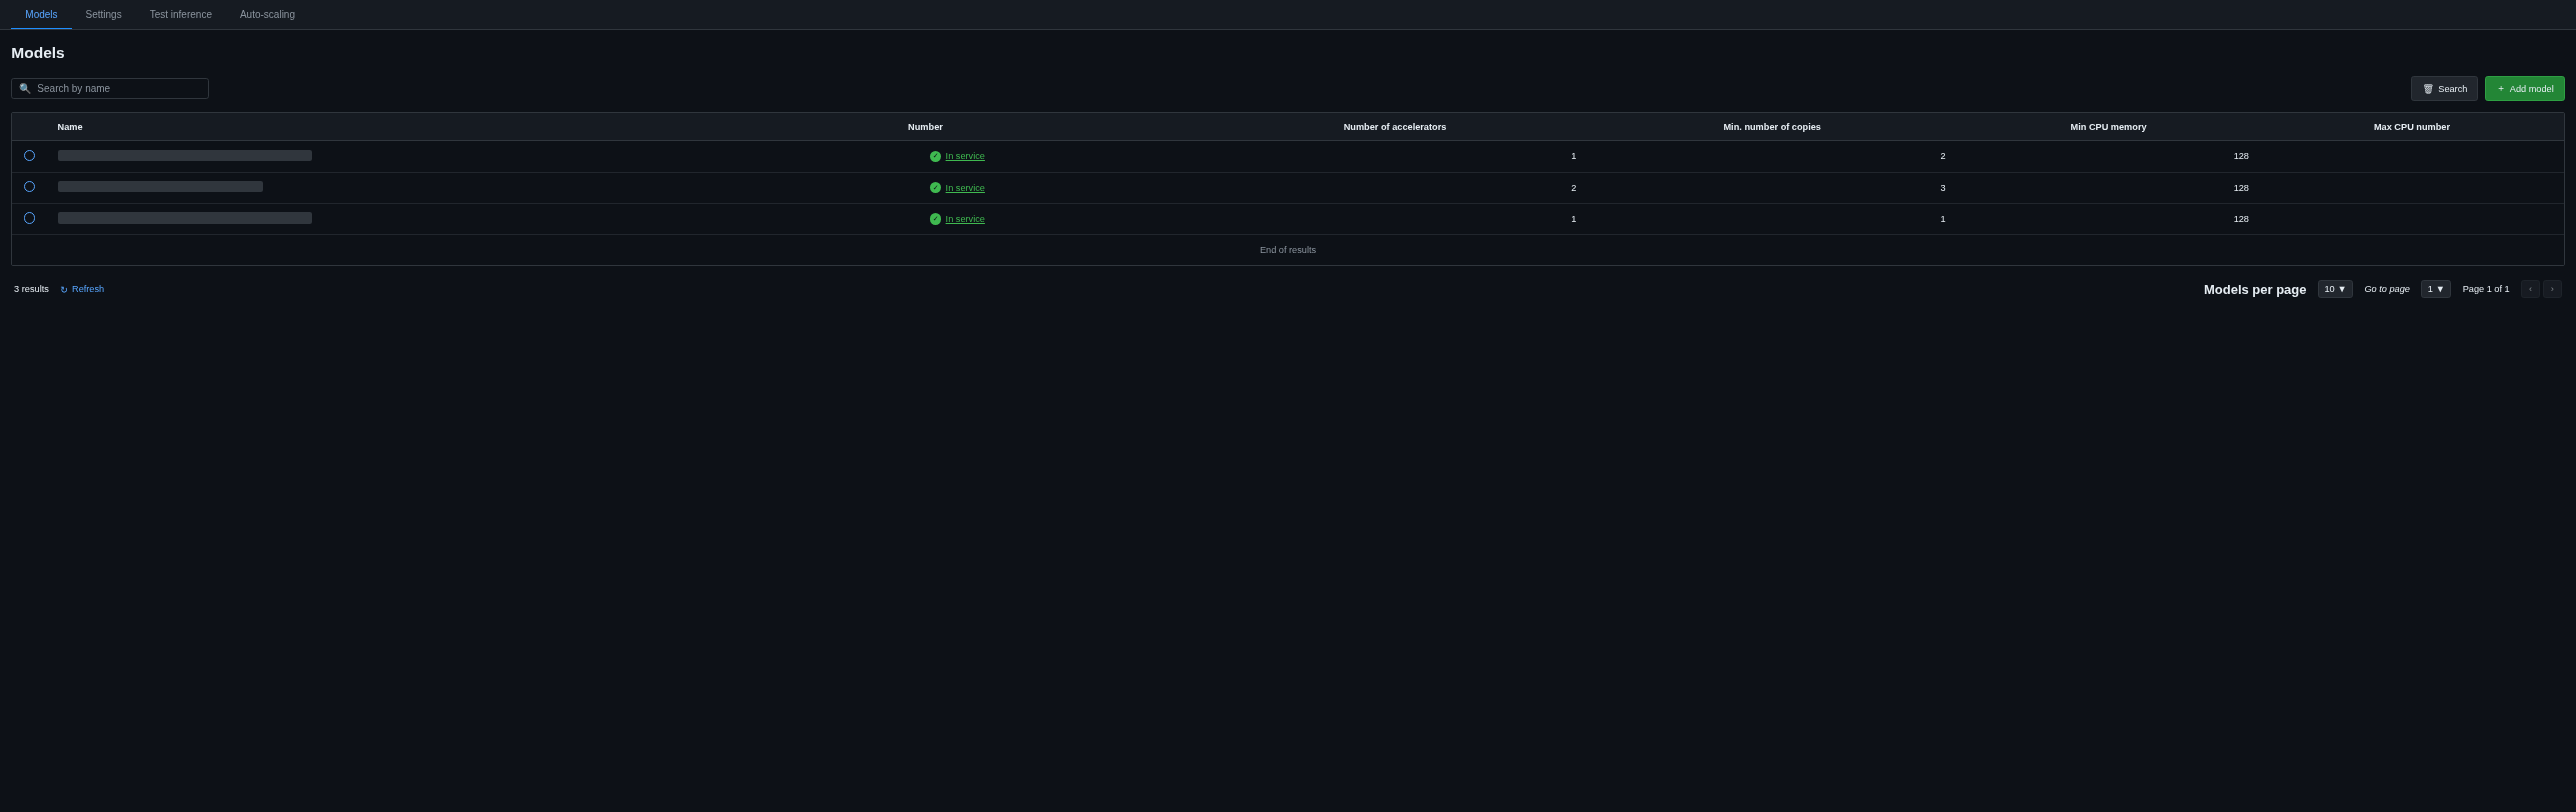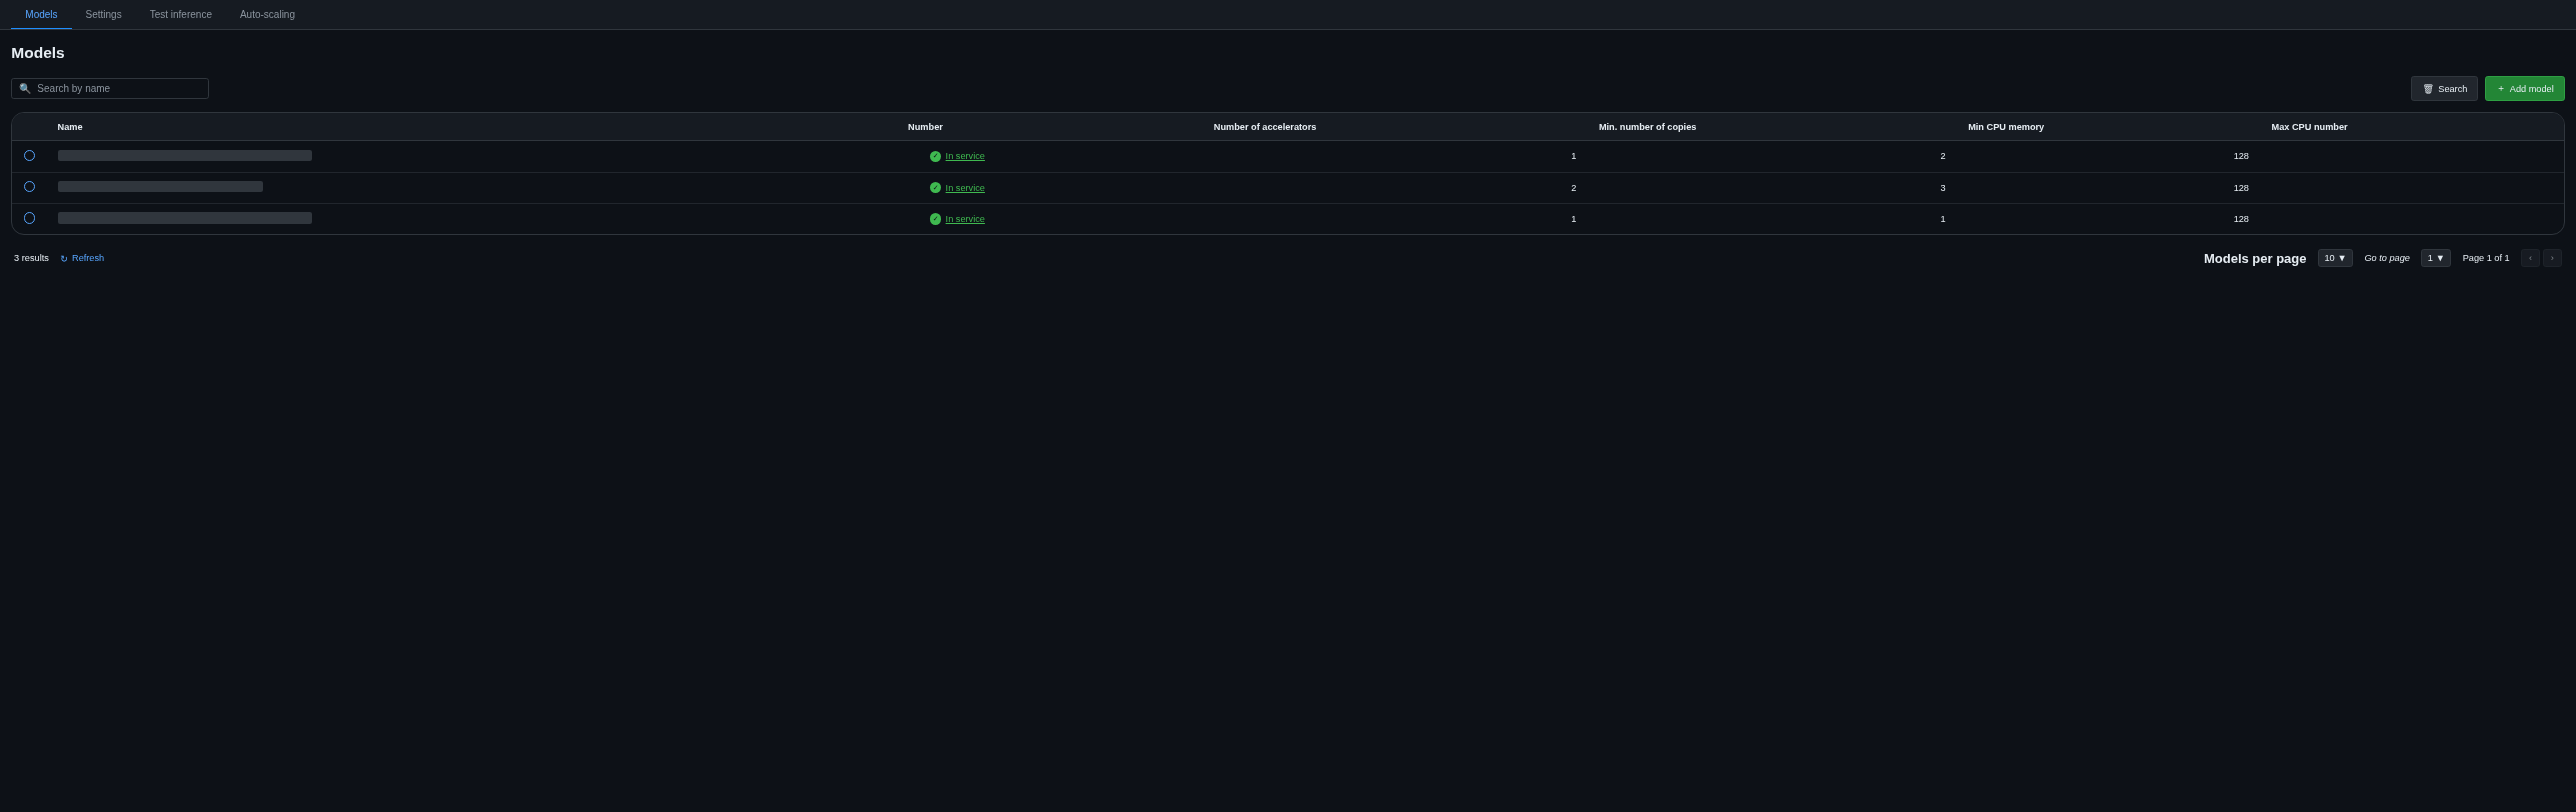--- a/index.html
+++ b/index.html
@@ -111,41 +111,41 @@
 
     .btn-primary {
       background-color: #238636;
       border-color: #2ea043;
       color: #e6edf3;
     }
 
     
     .table-container {
       border: 0.7px solid #30363d;
-      border-radius: 13px;
+      border-radius: 2px;
       overflow: hidden;
     }
 
     table {
       width: 100%;
       border-collapse: collapse;
     }
 
     thead th {
       background-color: #161b22;
       padding: 8.5px 11.3px;
       text-align: left;
       font-weight: 600;
       color: #e6edf3;
       font-size: 9.2px;
       border-bottom: 0.7px solid #30363d;
     }
 
     thead th.numeric {
-      text-align: left;
+      text-align: center;
     }
 
     thead th:first-child {
       width: 34px;
       text-align: center;
     }
 
     tbody tr {
       border-bottom: 0.7px solid #21262d;
     }
@@ -412,20 +412,21 @@
               <span>In service</span>
             </span>
           </td>
           <td class="numeric">1</td>
           <td class="numeric">1</td>
           <td class="numeric">128</td>
           <td class="numeric"></td>
         </tr>
       </tbody>
     </table>
+    <div class="end-of-results">End of results</div>
   </div>
 
   <div class="table-footer">
     <div class="footer-left">
       <span class="results-count">3 results</span>
       <button class="refresh-btn">
         <span>↻</span>
         <span>Refresh</span>
       </button>
     </div>

